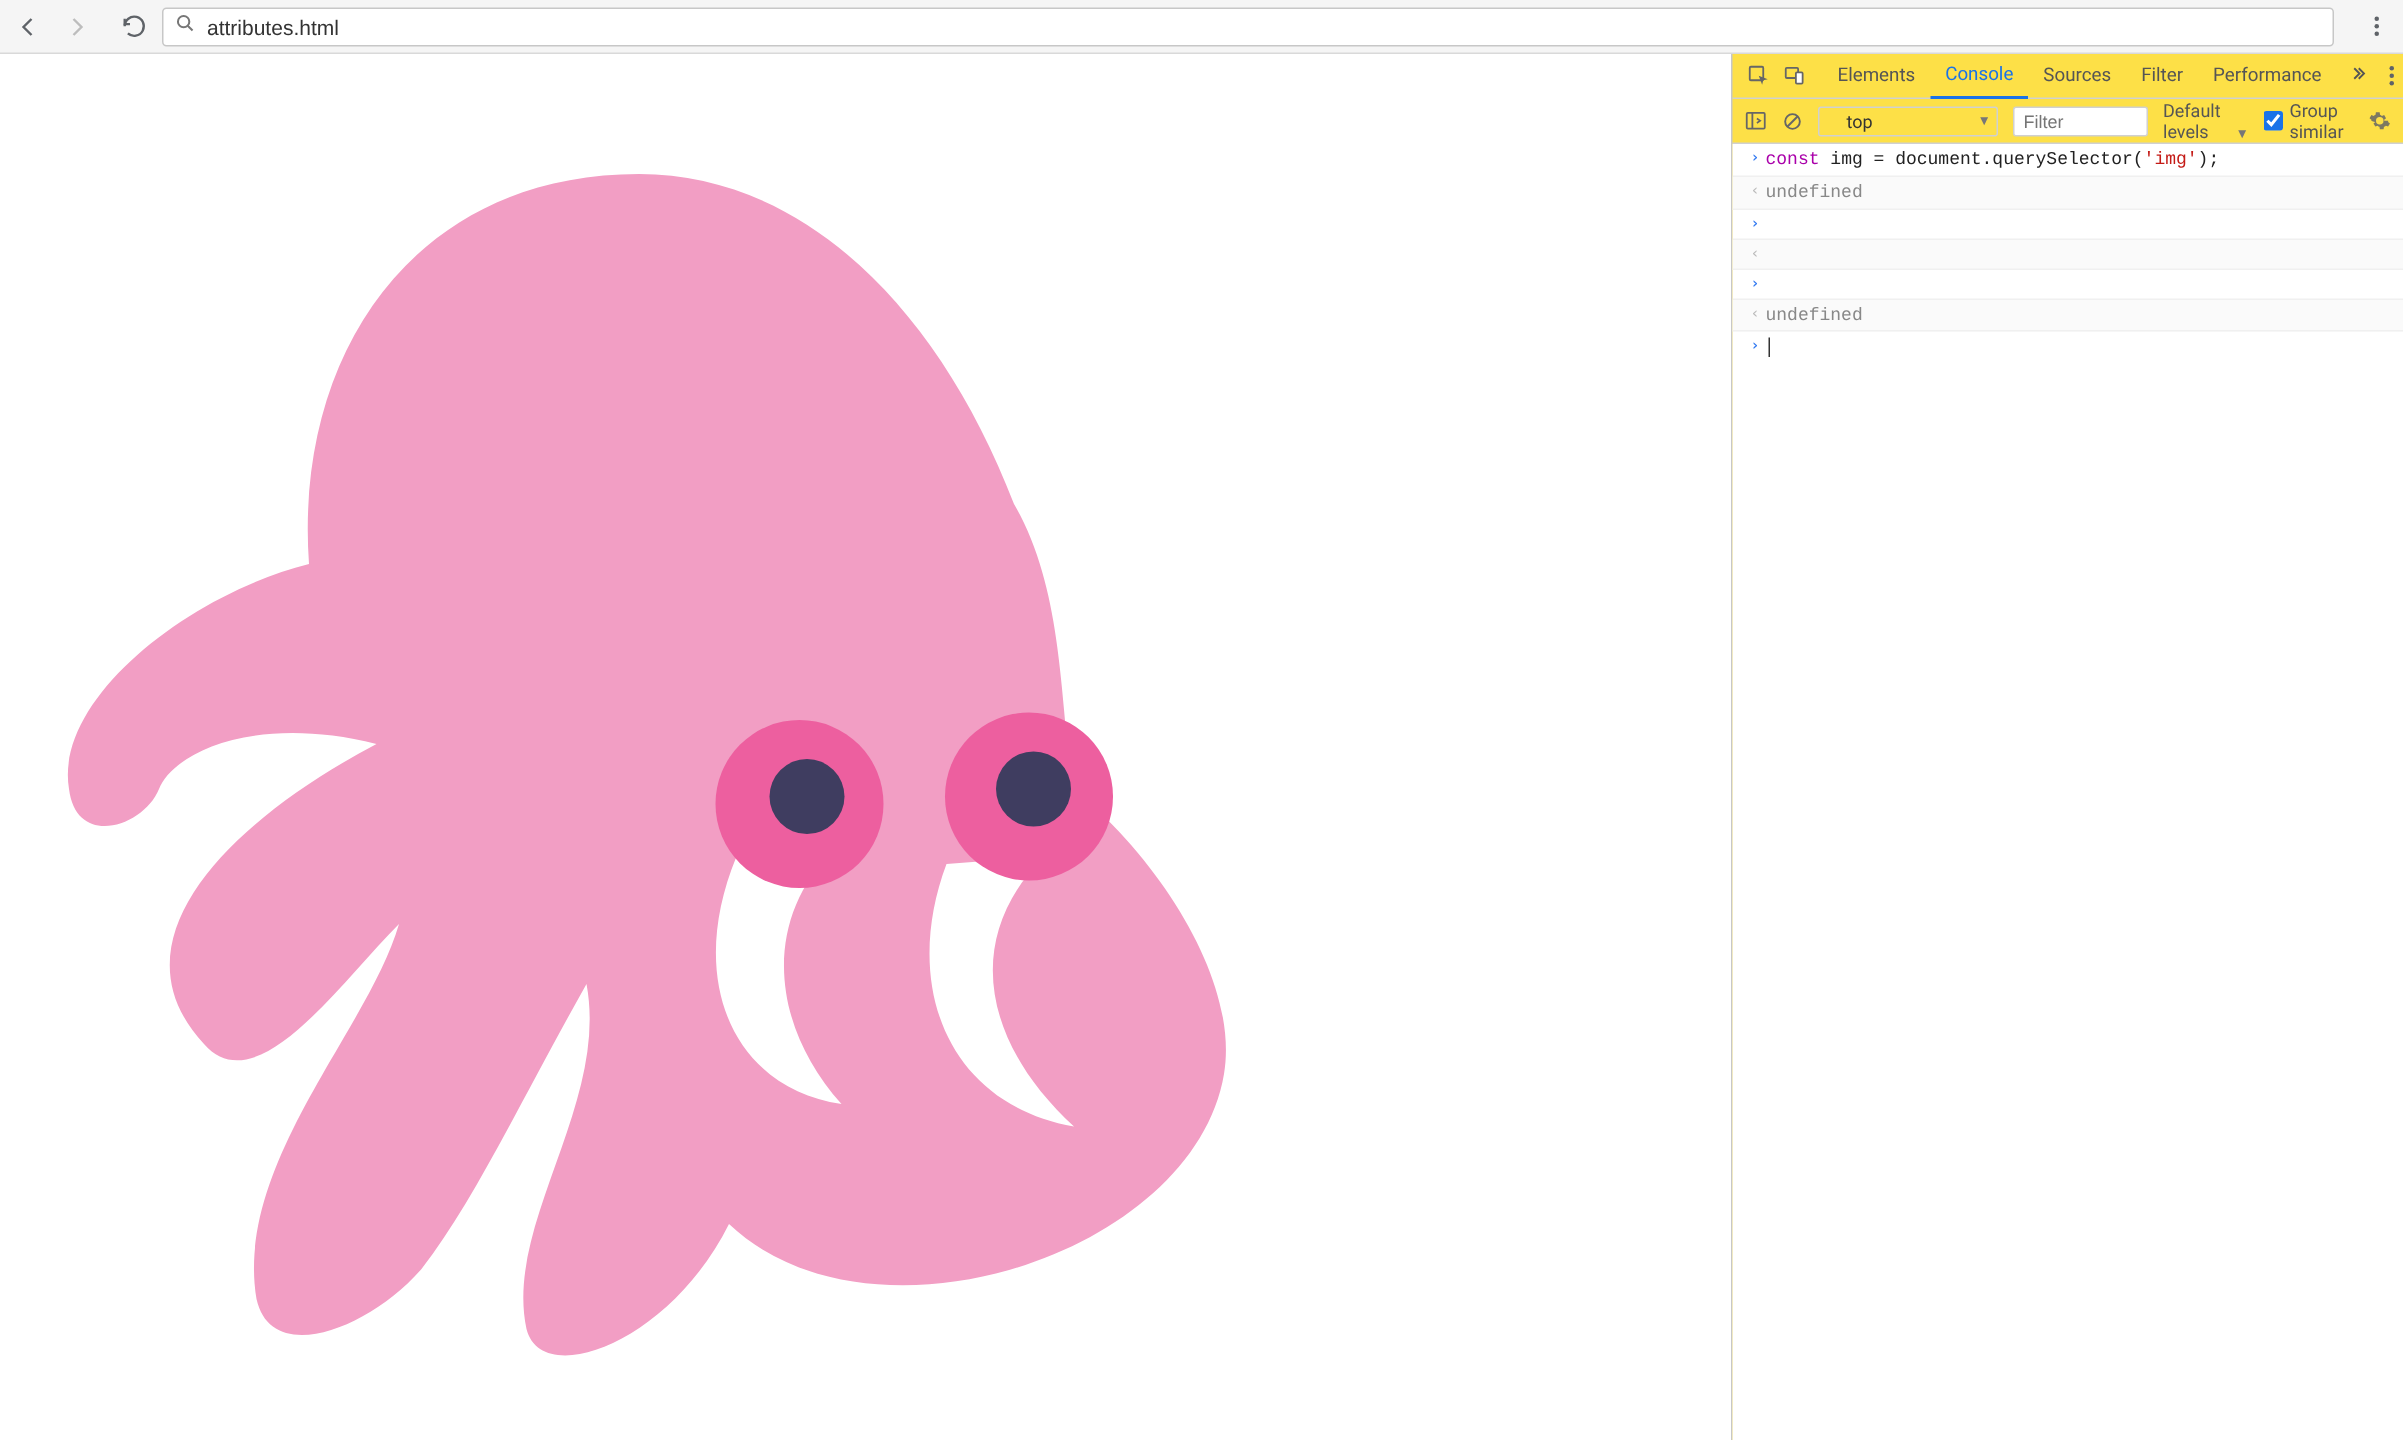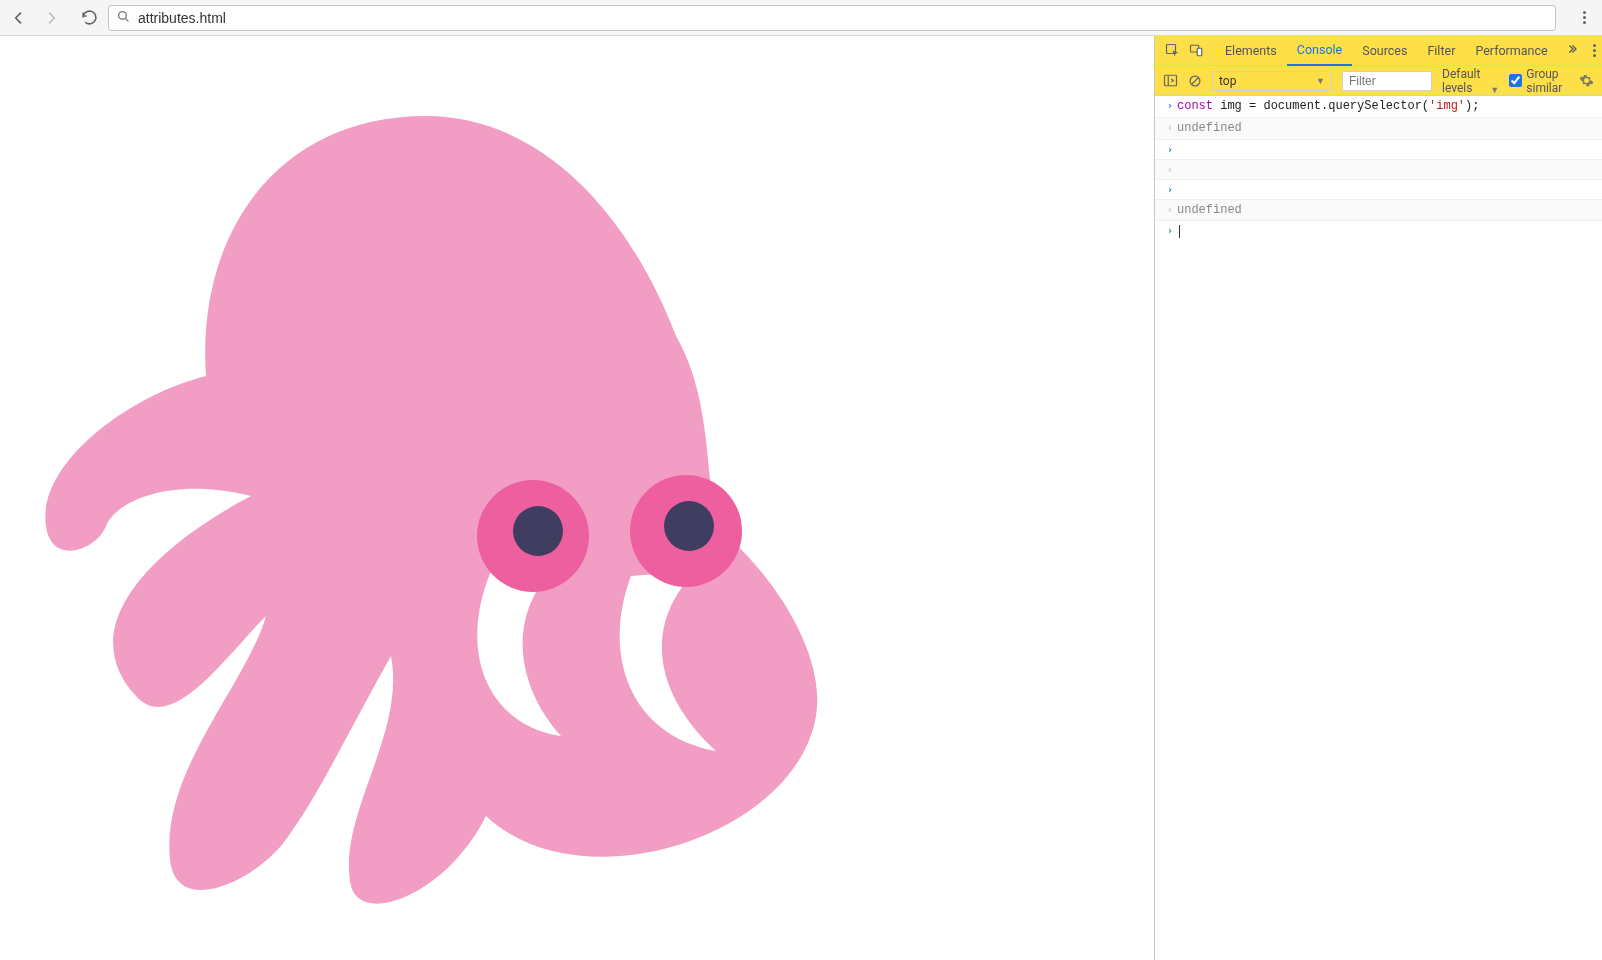--- a/index.html
+++ b/index.html
@@ -31,21 +31,21 @@
   .dt-left-icons{ display:flex; align-items:center; gap:6px; padding:0 10px 0 4px;}
   .dt-icon { width:18px; height:18px; display:flex; align-items:center; justify-content:center; color:#666;}
   .dt-tab { padding:0 10px; height:30px; display:flex; align-items:center; cursor:pointer;}
   .dt-tab.active { color:#1a73e8; border-bottom:2px solid #1a73e8; }
   .dt-more { padding:0 8px; color:#555;}
   .dt-right { margin-left:auto; display:flex; align-items:center; gap:10px; padding-right:6px;}
   .dt-close { width:16px; height:16px; color:#555;}
 
   
   .cn-toolbar { display:flex; align-items:center; height:30px; border-bottom:1px solid #d0d0d0; font-size:12px; color:#555; padding:0 8px; gap:10px;}
-  .cn-select { border:1px solid #d0d0d0; border-radius:2px; height:20px; display:flex; align-items:center; padding:0 6px; gap:70px; color:#333; min-width:120px; justify-content:space-between;}
+  .cn-select { border:1px solid #d0d0d0; border-radius:2px; height:20px; display:flex; align-items:center; padding:0 18px; gap:70px; color:#333; min-width:120px; justify-content:space-between;}
   .cn-select .tri{ font-size:9px; color:#777;}
   .cn-filter { border:1px solid #d0d0d0; border-radius:2px; height:20px; padding:0 6px; width:90px; font-size:12px; outline:none; color:#333; background:#fff;}
   .cn-levels { display:flex; align-items:flex-end; gap:4px;}
   .cn-levels .tri{ font-size:9px; color:#777;}
   .cn-check { display:flex; align-items:center; gap:4px;justify-content:space-between;}
   .cn-check input { width:13px; height:13px; accent-color:#1a73e8;}
   .cn-gear{ margin-left:auto;}
 
   
   .cn-body { flex:1; overflow-y:auto; overflow-x:hidden; font-family: Menlo, Consolas, monospace; font-size:12px; line-height:1.4; background:#fff;}

